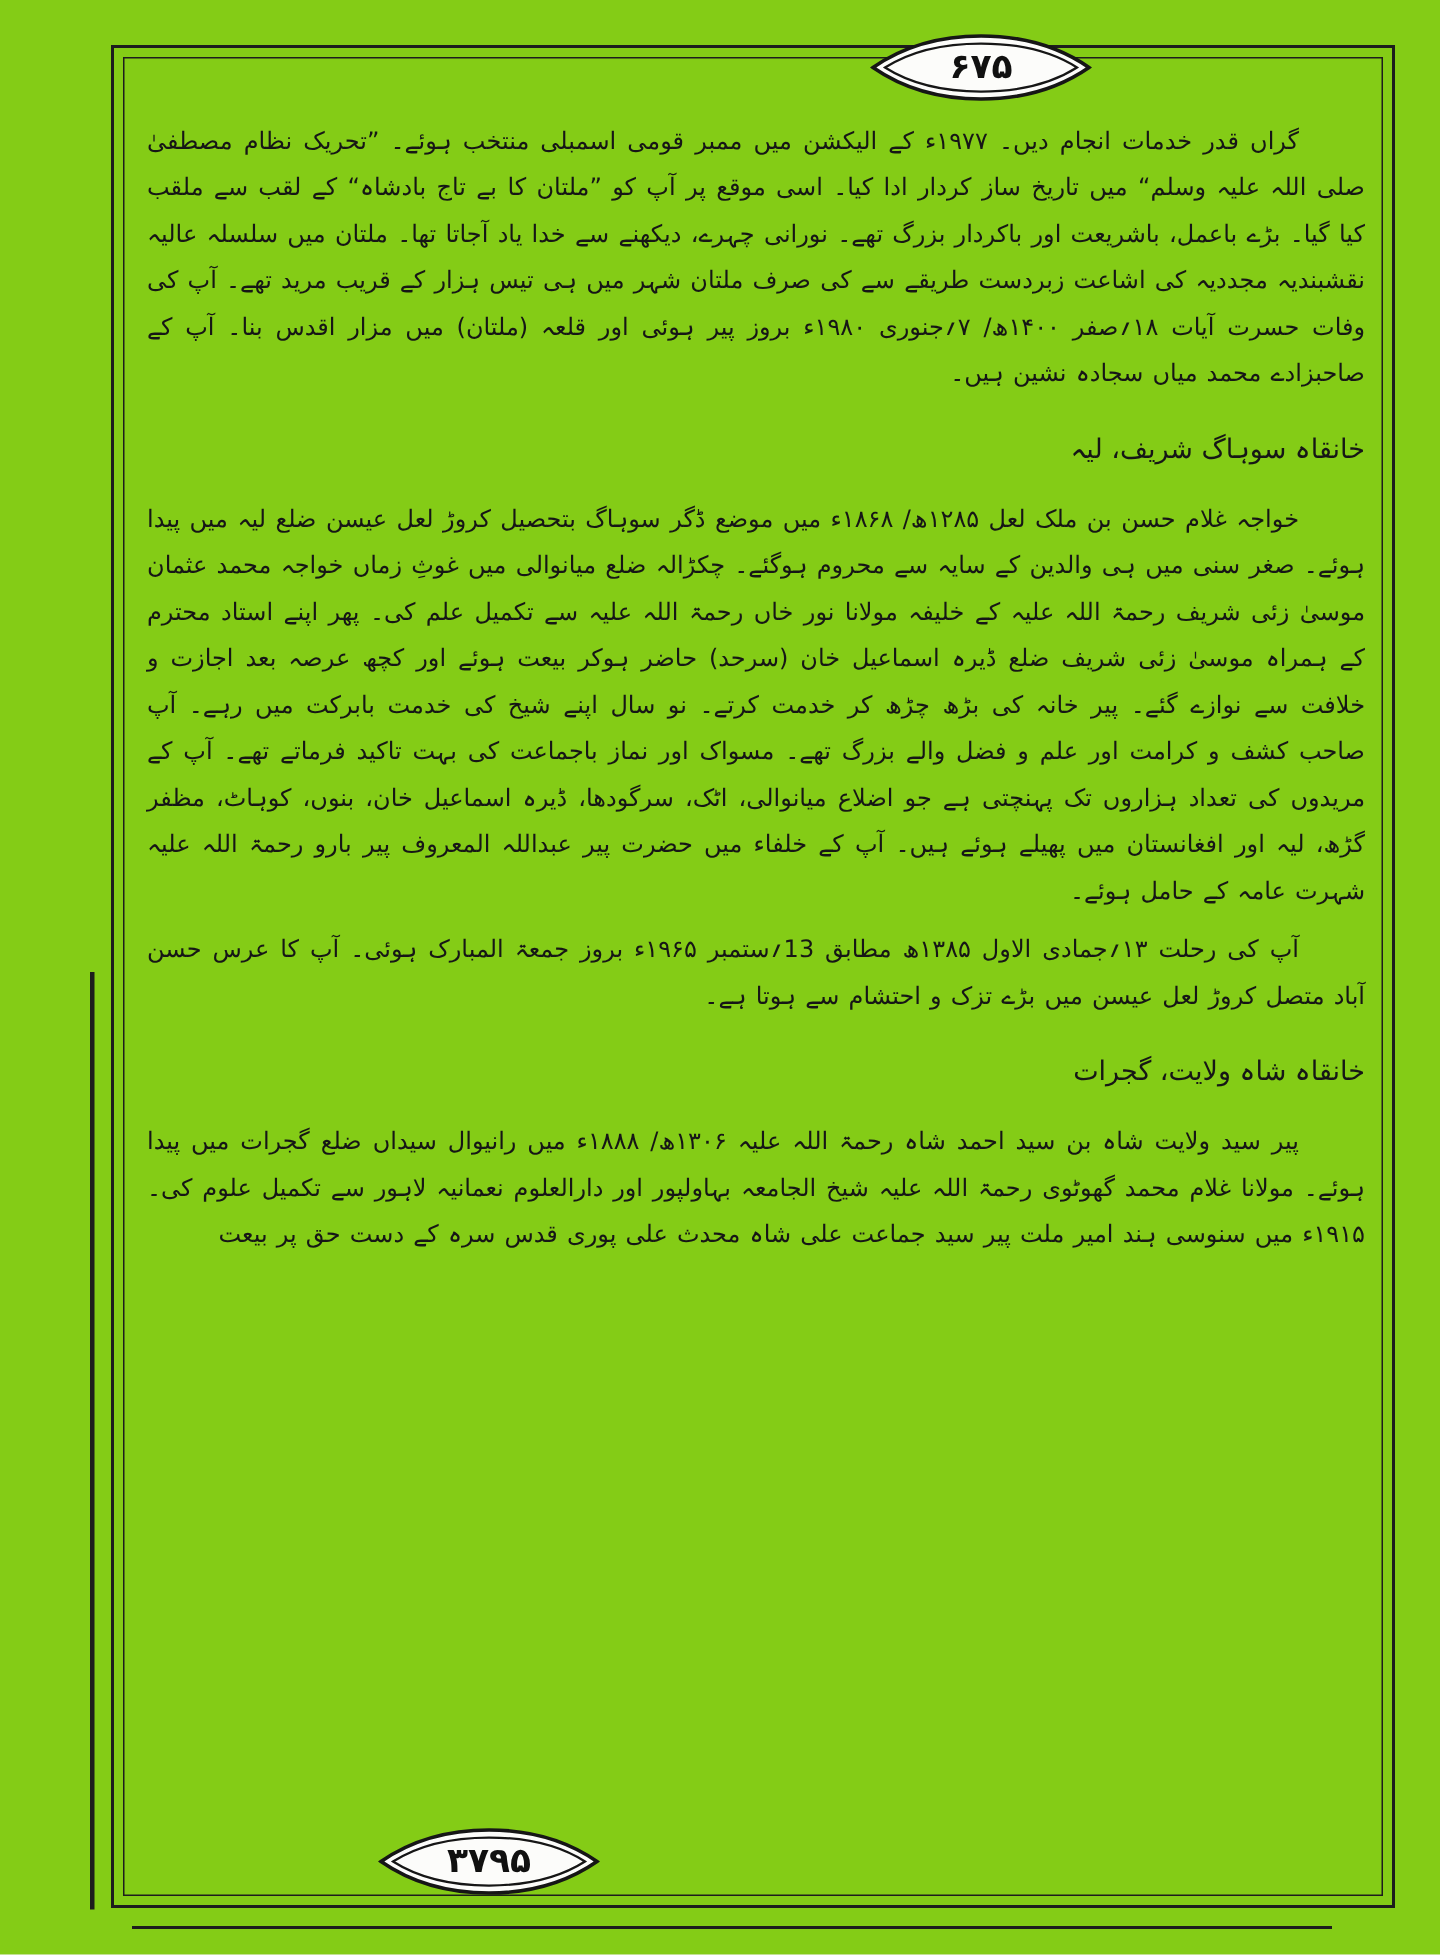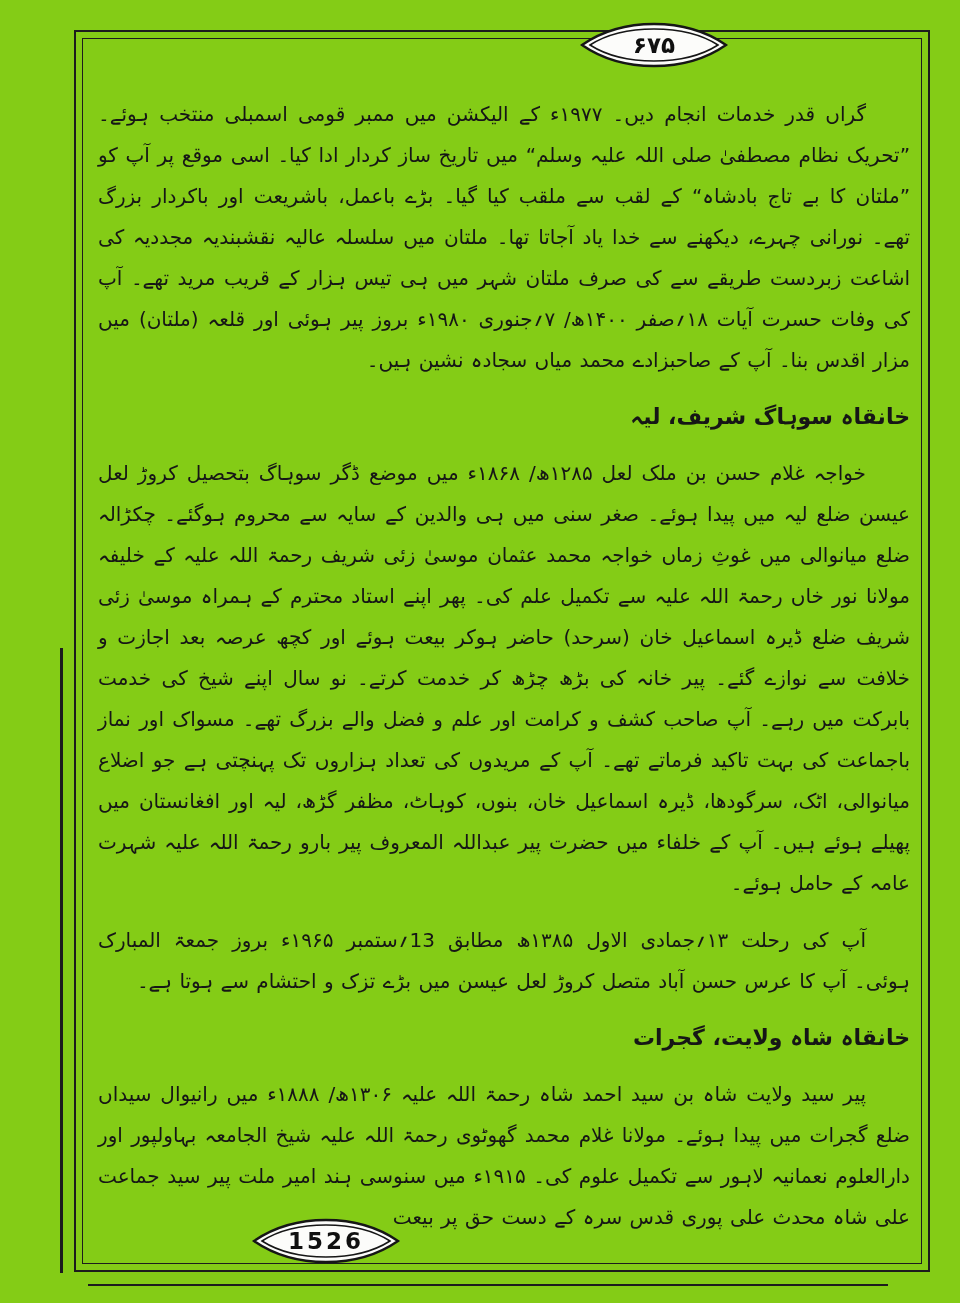--- a/index.html
+++ b/index.html
@@ -69,30 +69,30 @@
   .cartouche-bottom { left: 252px; top: 1218px; }
   
   .content {
     position: absolute;
     left: 98px; top: 78px;
     width: 812px;
     direction: rtl;
     text-align: justify;
   }
   .para {
-    margin: 16px 0 8px 0;
-    font-size: 20px;
-    line-height: 41px;
+    margin: 0 0 8px 0;
+    font-size: 16px;
+    line-height: 31px;
     text-indent: 44px;
     word-spacing: 1px;
   }
   .heading {
     margin: 16px 0 10px 0;
-    font-size: 22px;
-    font-weight: 700;
+    font-size: 18px;
+    font-weight: 400;
     text-align: right;
     text-indent: 0;
     line-height: 40px;
   }
 </style>
 </head>
 <body>
 
 <div class="stage">
 
@@ -117,16 +117,16 @@
     <p class="para">آپ کی رحلت ۱۳؍جمادی الاول ۱۳۸۵ھ مطابق 13؍ستمبر ۱۹۶۵ء بروز جمعۃ المبارک ہوئی۔ آپ کا عرس حسن آباد متصل کروڑ لعل عیسن میں بڑے تزک و احتشام سے ہوتا ہے۔</p>
     <h2 class="heading">خانقاہ شاہ ولایت، گجرات</h2>
     <p class="para">پیر سید ولایت شاہ بن سید احمد شاہ رحمۃ اللہ علیہ ۱۳۰۶ھ/ ۱۸۸۸ء میں رانیوال سیداں ضلع گجرات میں پیدا ہوئے۔ مولانا غلام محمد گھوٹوی رحمۃ اللہ علیہ شیخ الجامعہ بہاولپور اور دارالعلوم نعمانیہ لاہور سے تکمیل علوم کی۔ ۱۹۱۵ء میں سنوسی ہند امیر ملت پیر سید جماعت علی شاہ محدث علی پوری قدس سرہ کے دست حق پر بیعت</p>
   </div>
 
   <div class="cartouche cartouche-bottom">
     <svg viewBox="0 0 148 46" aria-hidden="true">
       <path d="M2,23 C28,5 56,2 74,2 C92,2 120,5 146,23 C120,41 92,44 74,44 C56,44 28,41 2,23 Z" fill="#fcfcfa" stroke="#161616" stroke-width="2.4"></path>
       <path d="M10,23 C32,9 56,7 74,7 C92,7 116,9 138,23 C116,37 92,39 74,39 C56,39 32,37 10,23 Z" fill="none" stroke="#161616" stroke-width="1.5"></path>
     </svg>
-    <span class="num">1526</span>
+    <span class="num">۳۷۹۵</span>
   </div>
 
 </div>
 
 </body></html>

